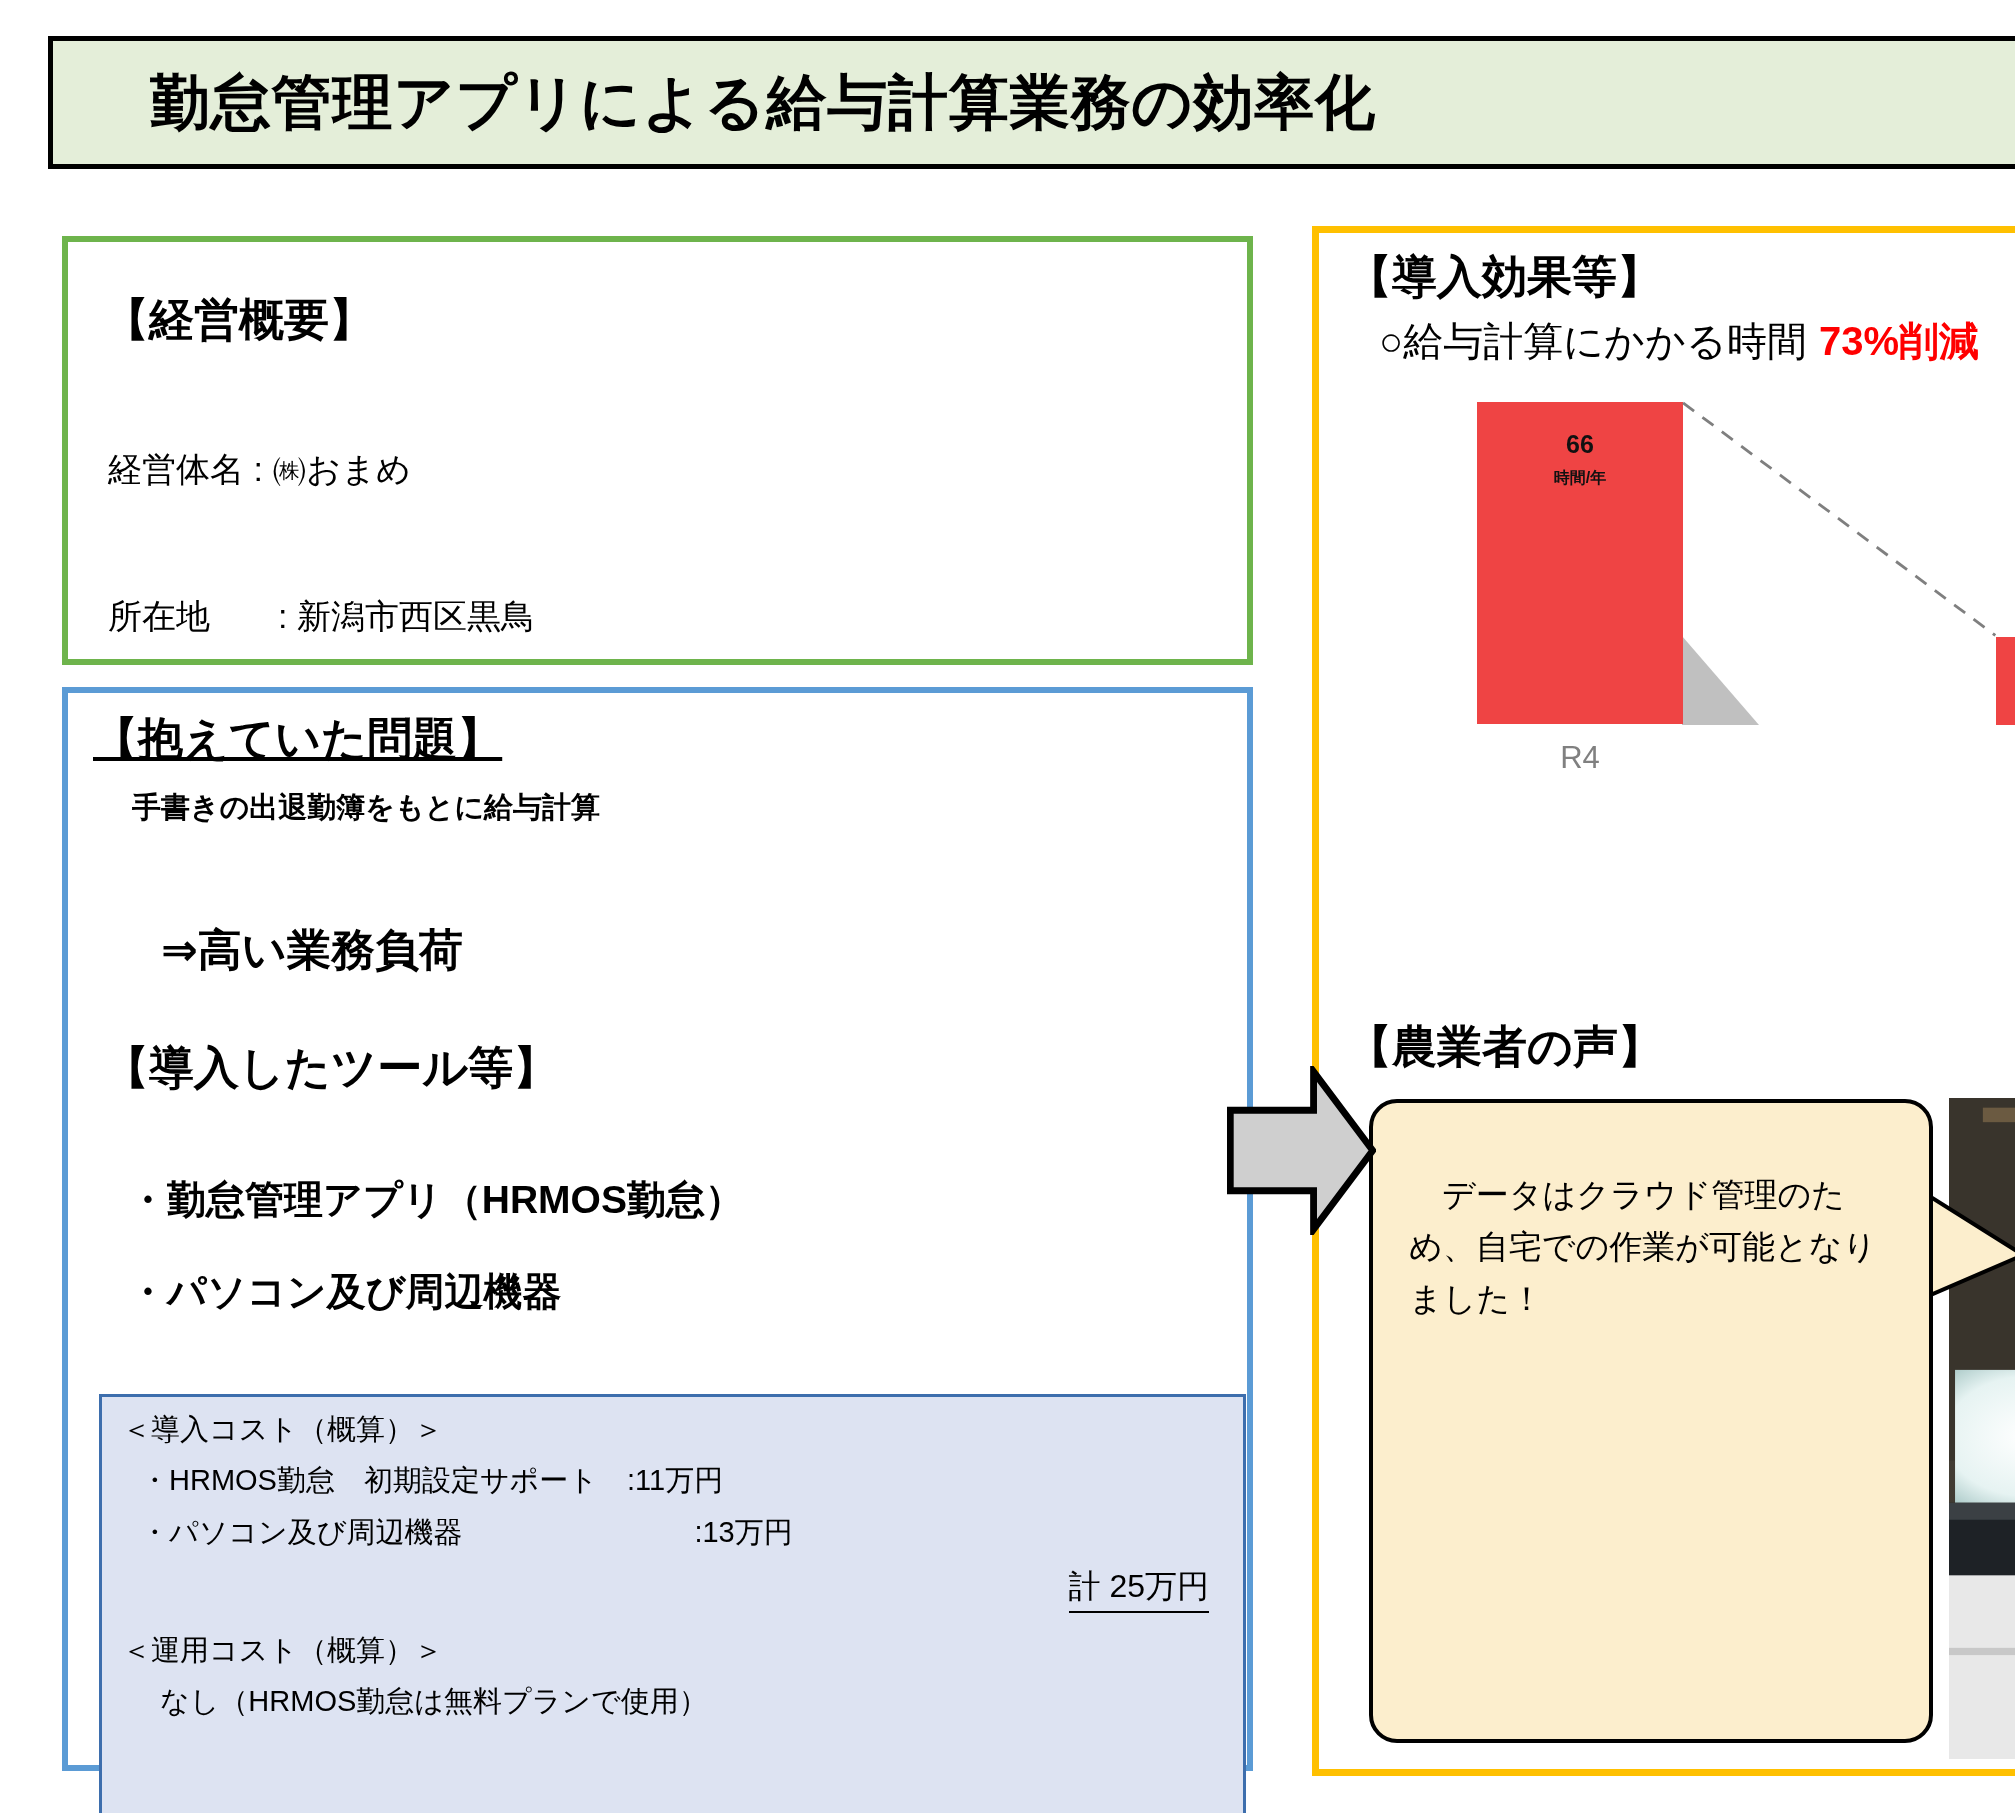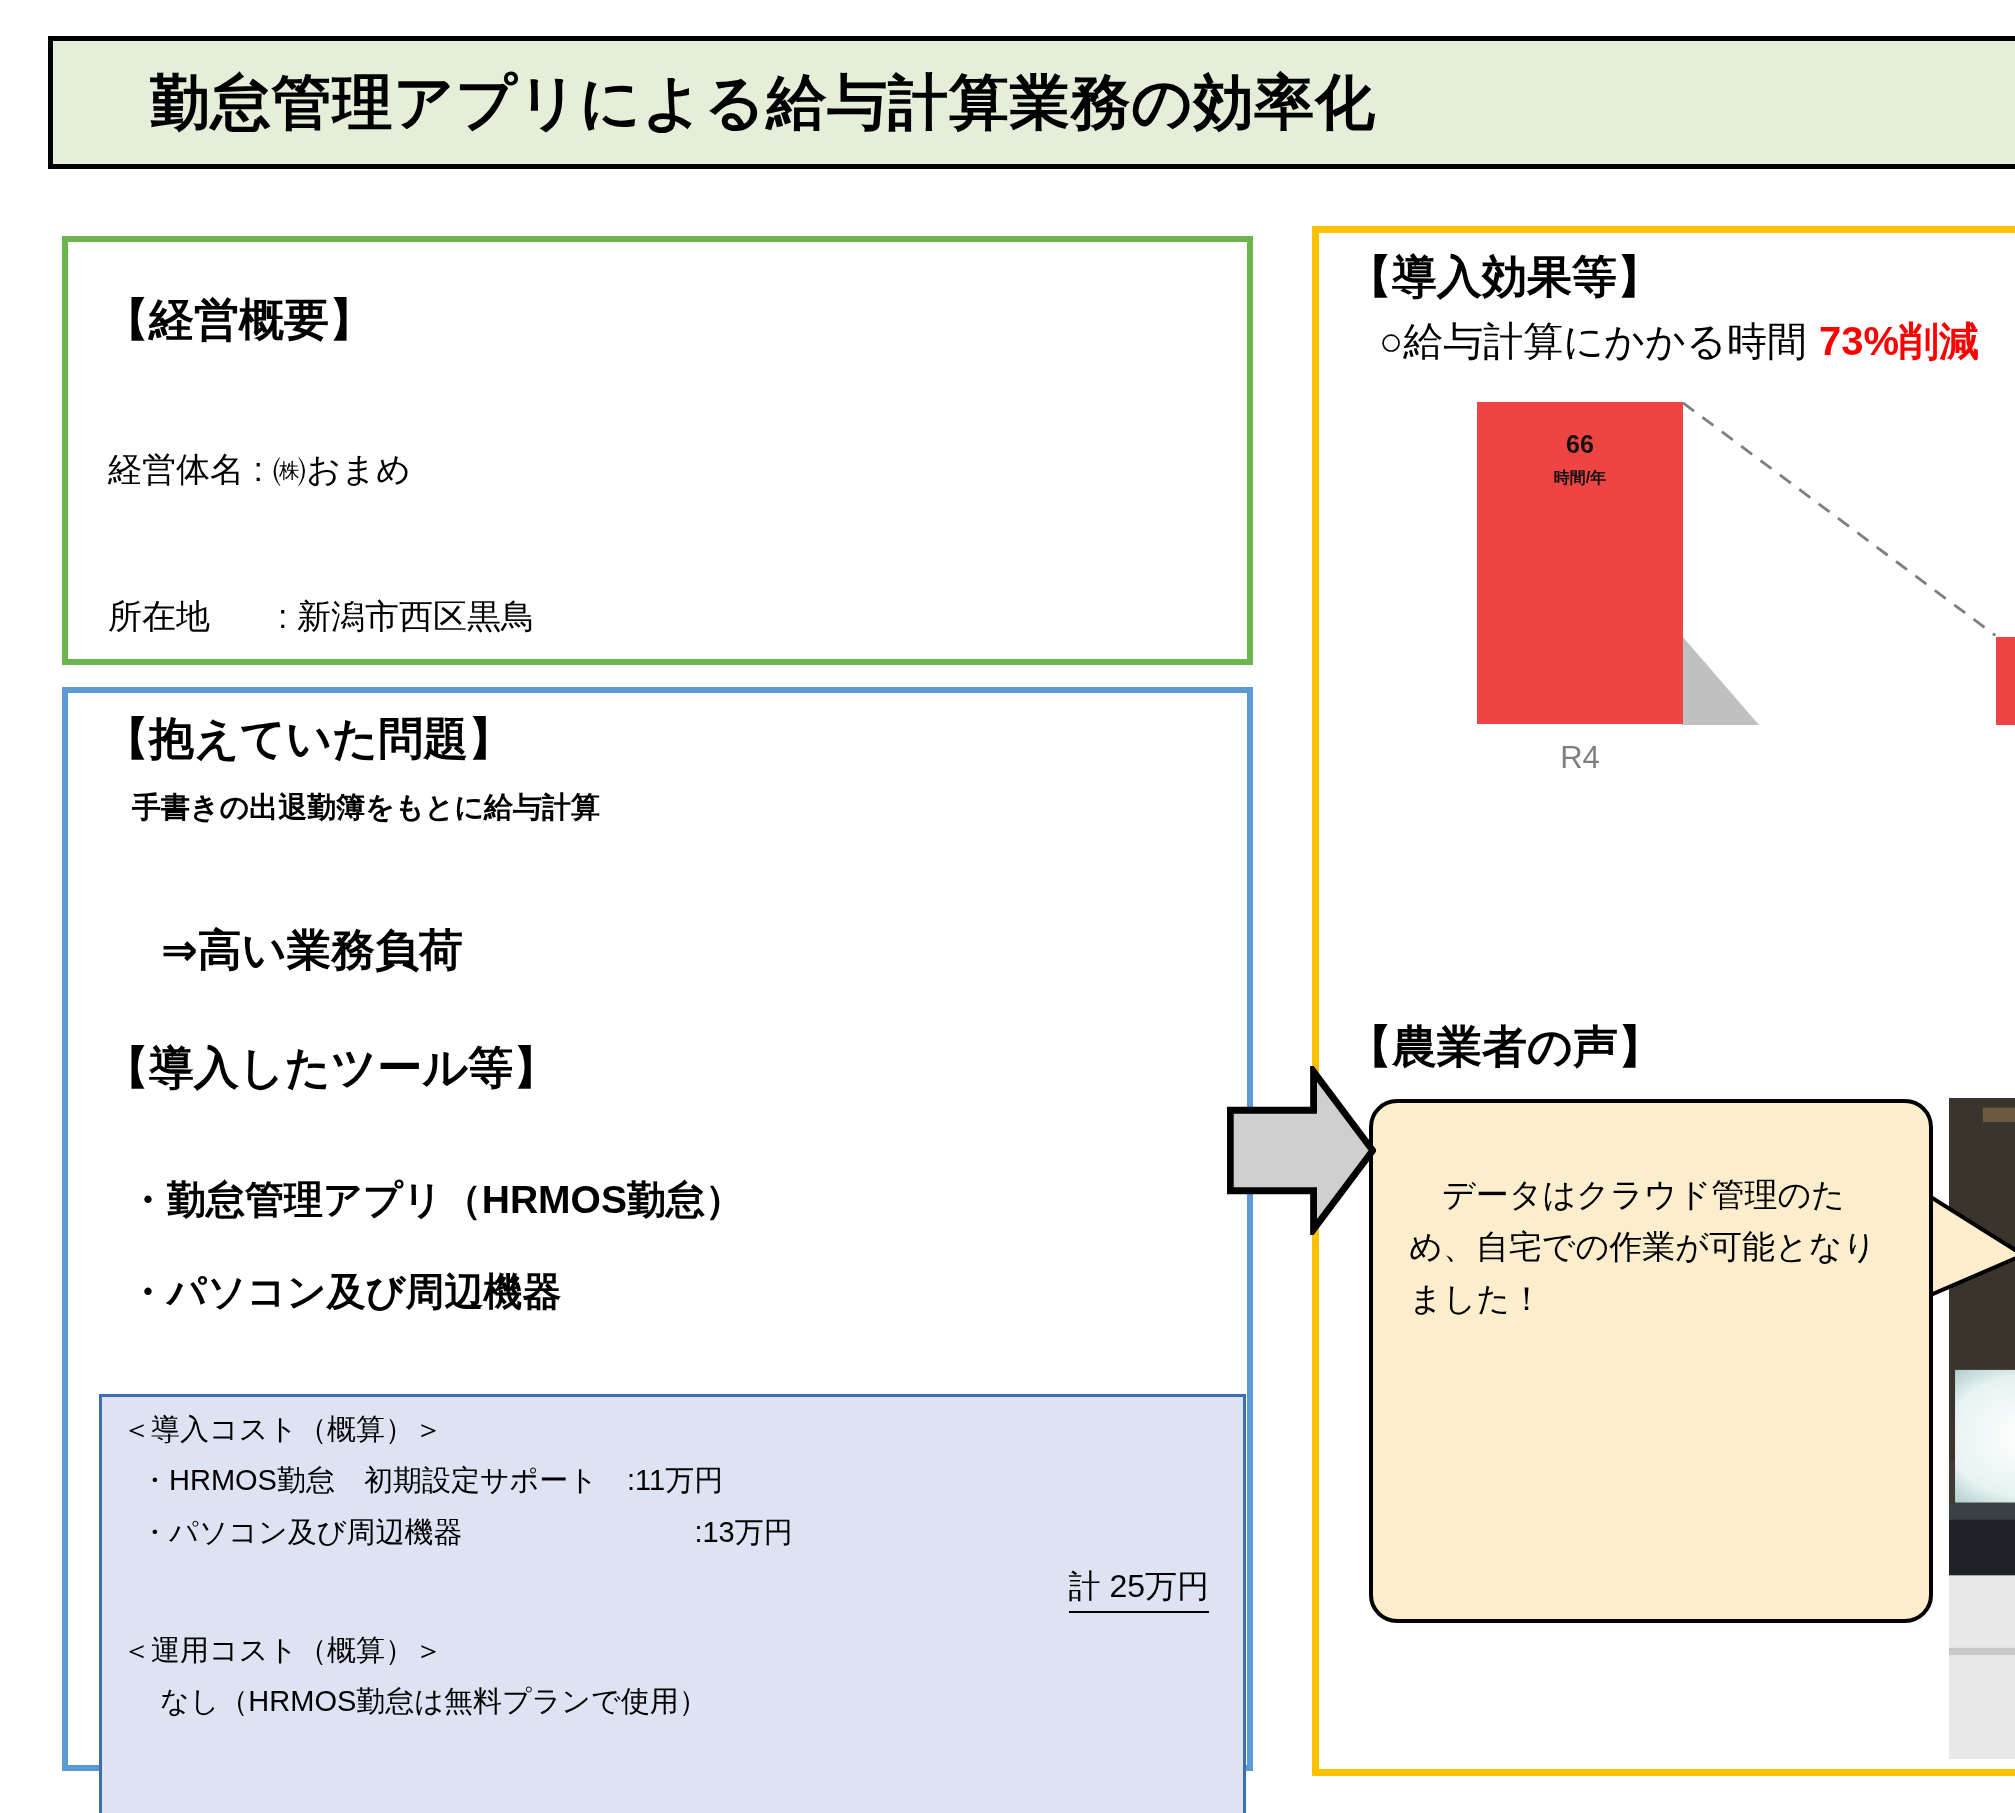--- a/index.html
+++ b/index.html
@@ -60,21 +60,21 @@
   .ov-line { display: block; white-space: pre; }
 
   .problem-box {
     position: absolute;
     left: 62px; top: 687px;
     width: 1191px; height: 1084px;
     background: #ffffff;
     border: 6.9px solid #5b9bd5;
     box-sizing: border-box;
   }
-  .problem-head { position: absolute; left: 36px; top: 16px; }
+  .problem-head { position: absolute; left: 25px; top: 16px; text-decoration: underline; }
   .problem-text {
     position: absolute; left: 64px; top: 95px;
     font-size: 29px; font-weight: bold;
     white-space: nowrap; color: #000;
   }
   .problem-arrow {
     position: absolute; left: 93px; top: 228px;
     font-size: 44px; font-weight: bold;
     white-space: nowrap; color: #000;
   }
@@ -175,21 +175,21 @@
     font-size: 31px;
     color: #808080;
   }
   .trend-svg { position: absolute; left: 0; top: 0; width: 975px; height: 334px; z-index: 5; }
 
   
   .voice-head { position: absolute; left: 28px; top: 784px; }
   .bubble {
     position: absolute;
     left: 50px; top: 866px;
-    width: 564px; height: 524px;
+    width: 564px; height: 644px;
     background: #fceecd;
     border: 4px solid #000;
     border-radius: 28px;
     box-sizing: border-box;
     z-index: 12;
   }
   .bubble-text {
     position: absolute;
     left: 36px; top: 66px;
     width: 496px;

